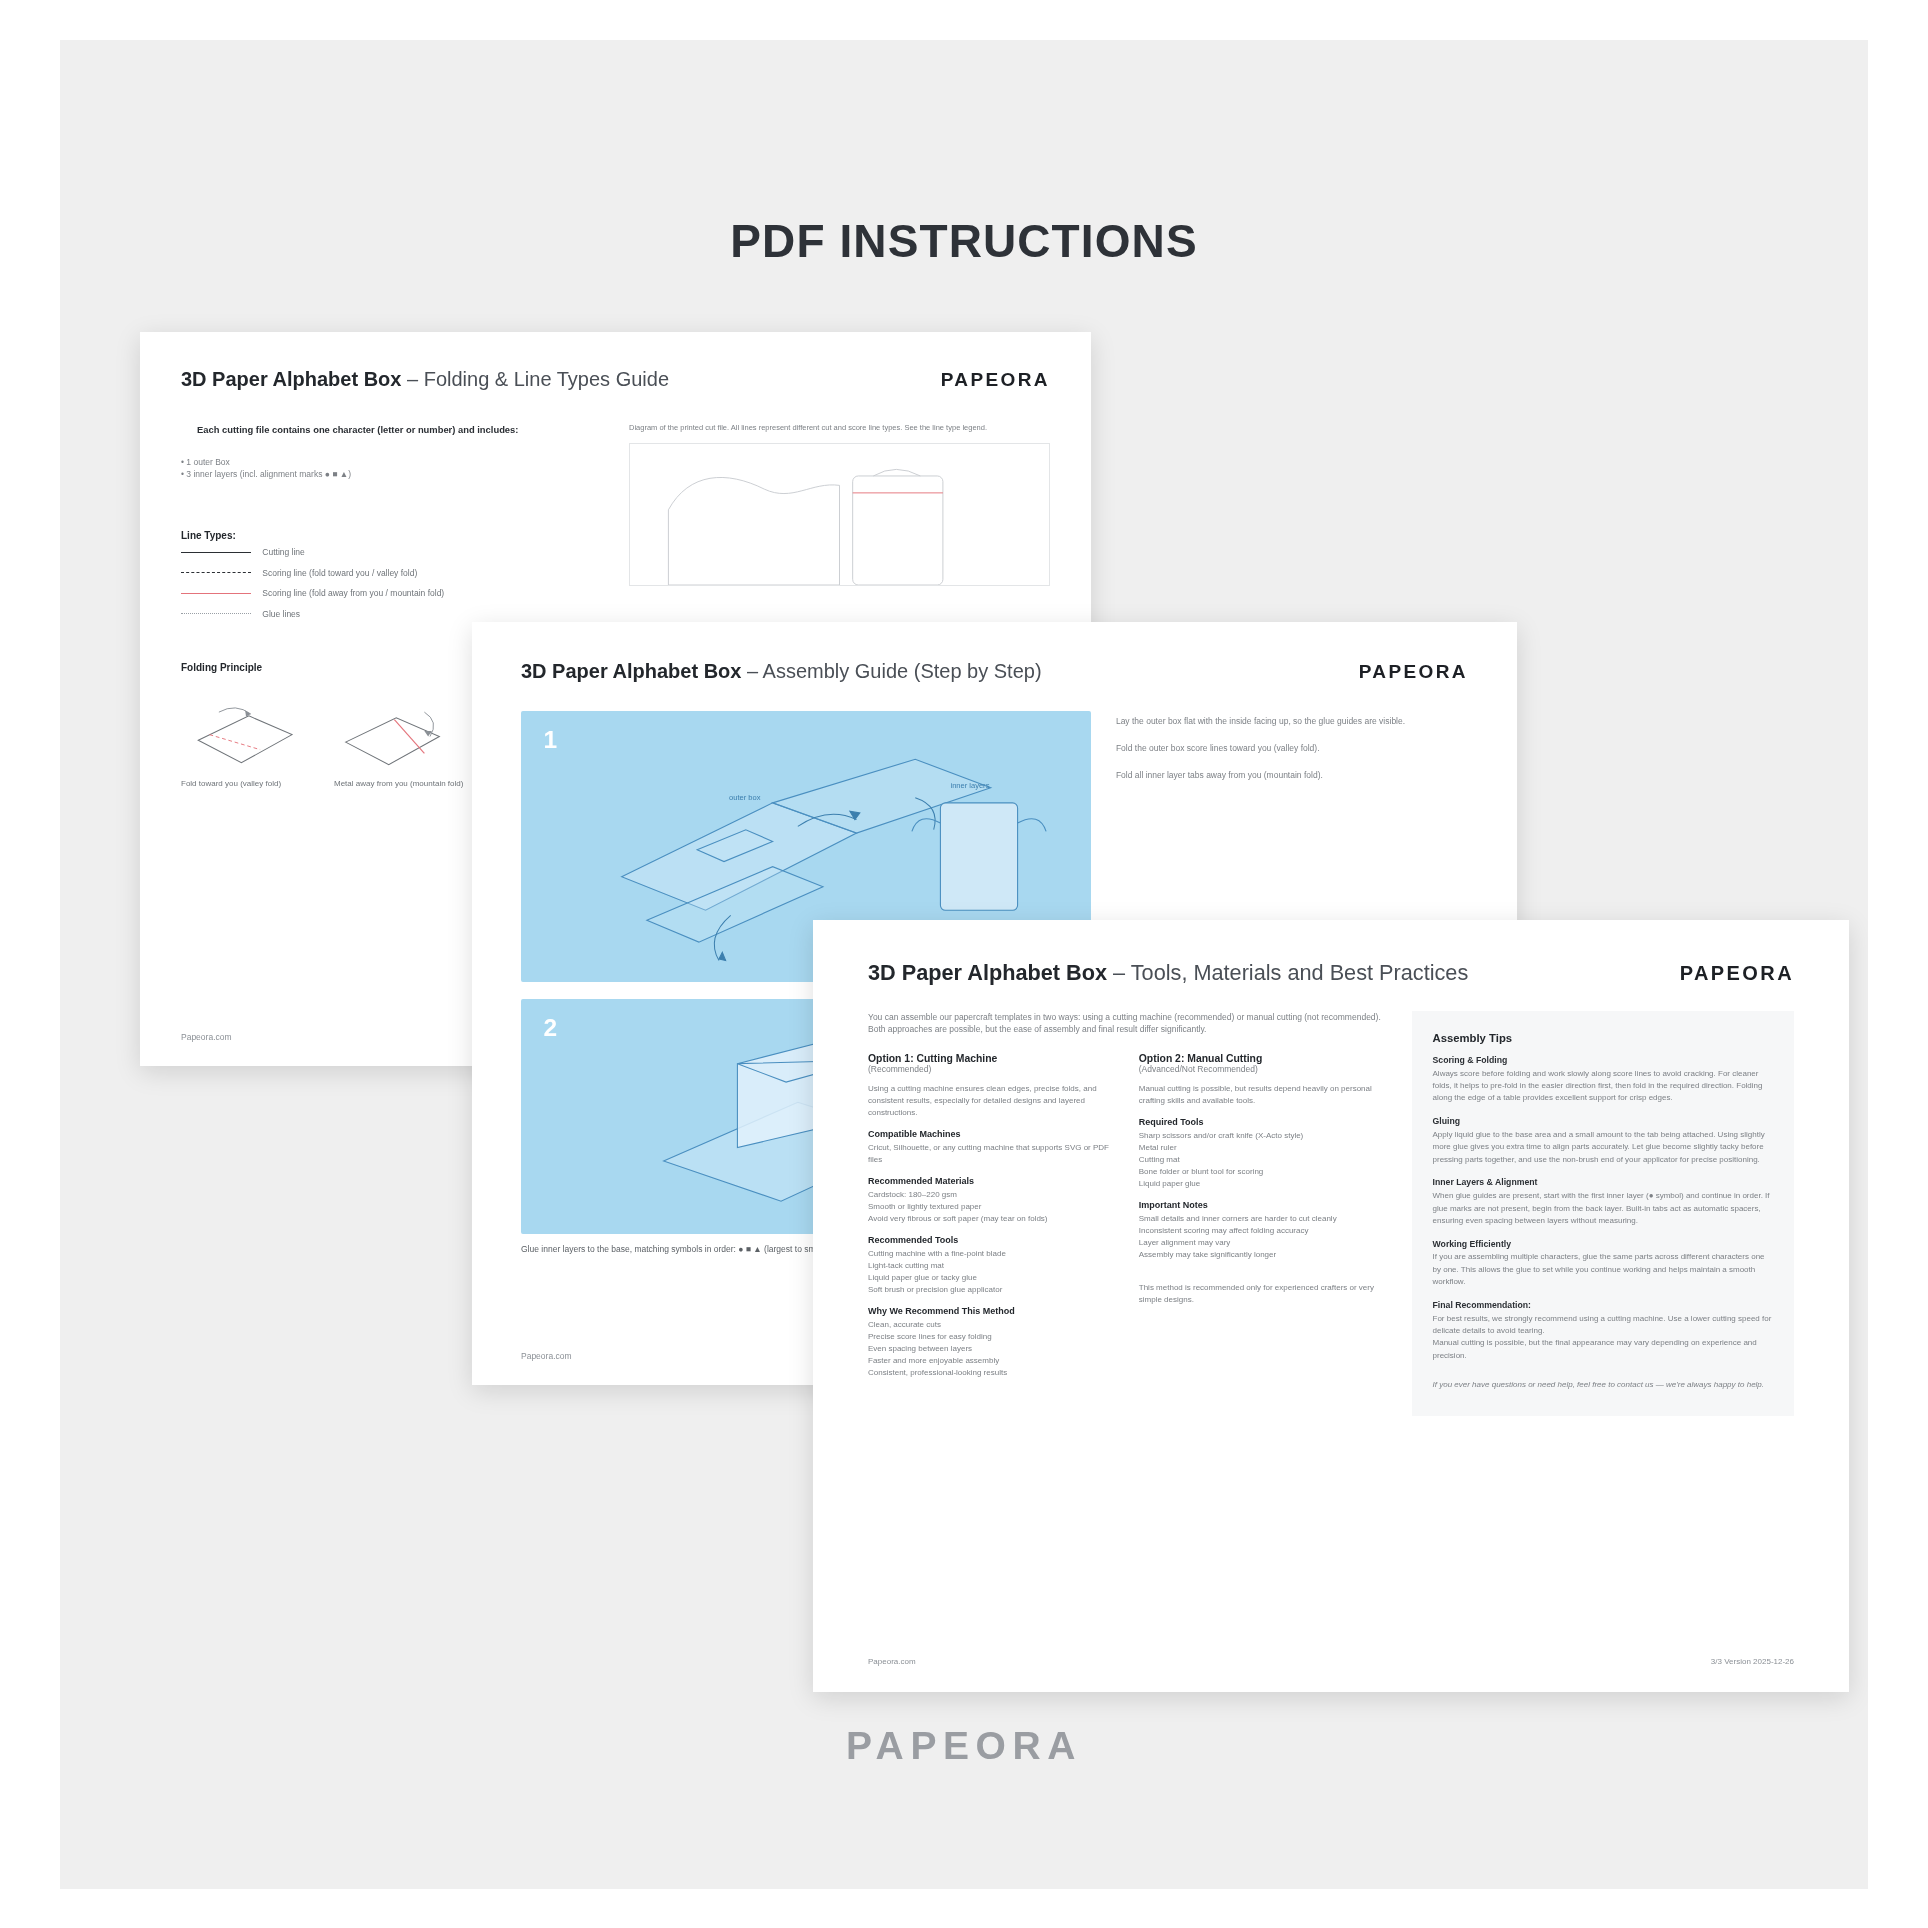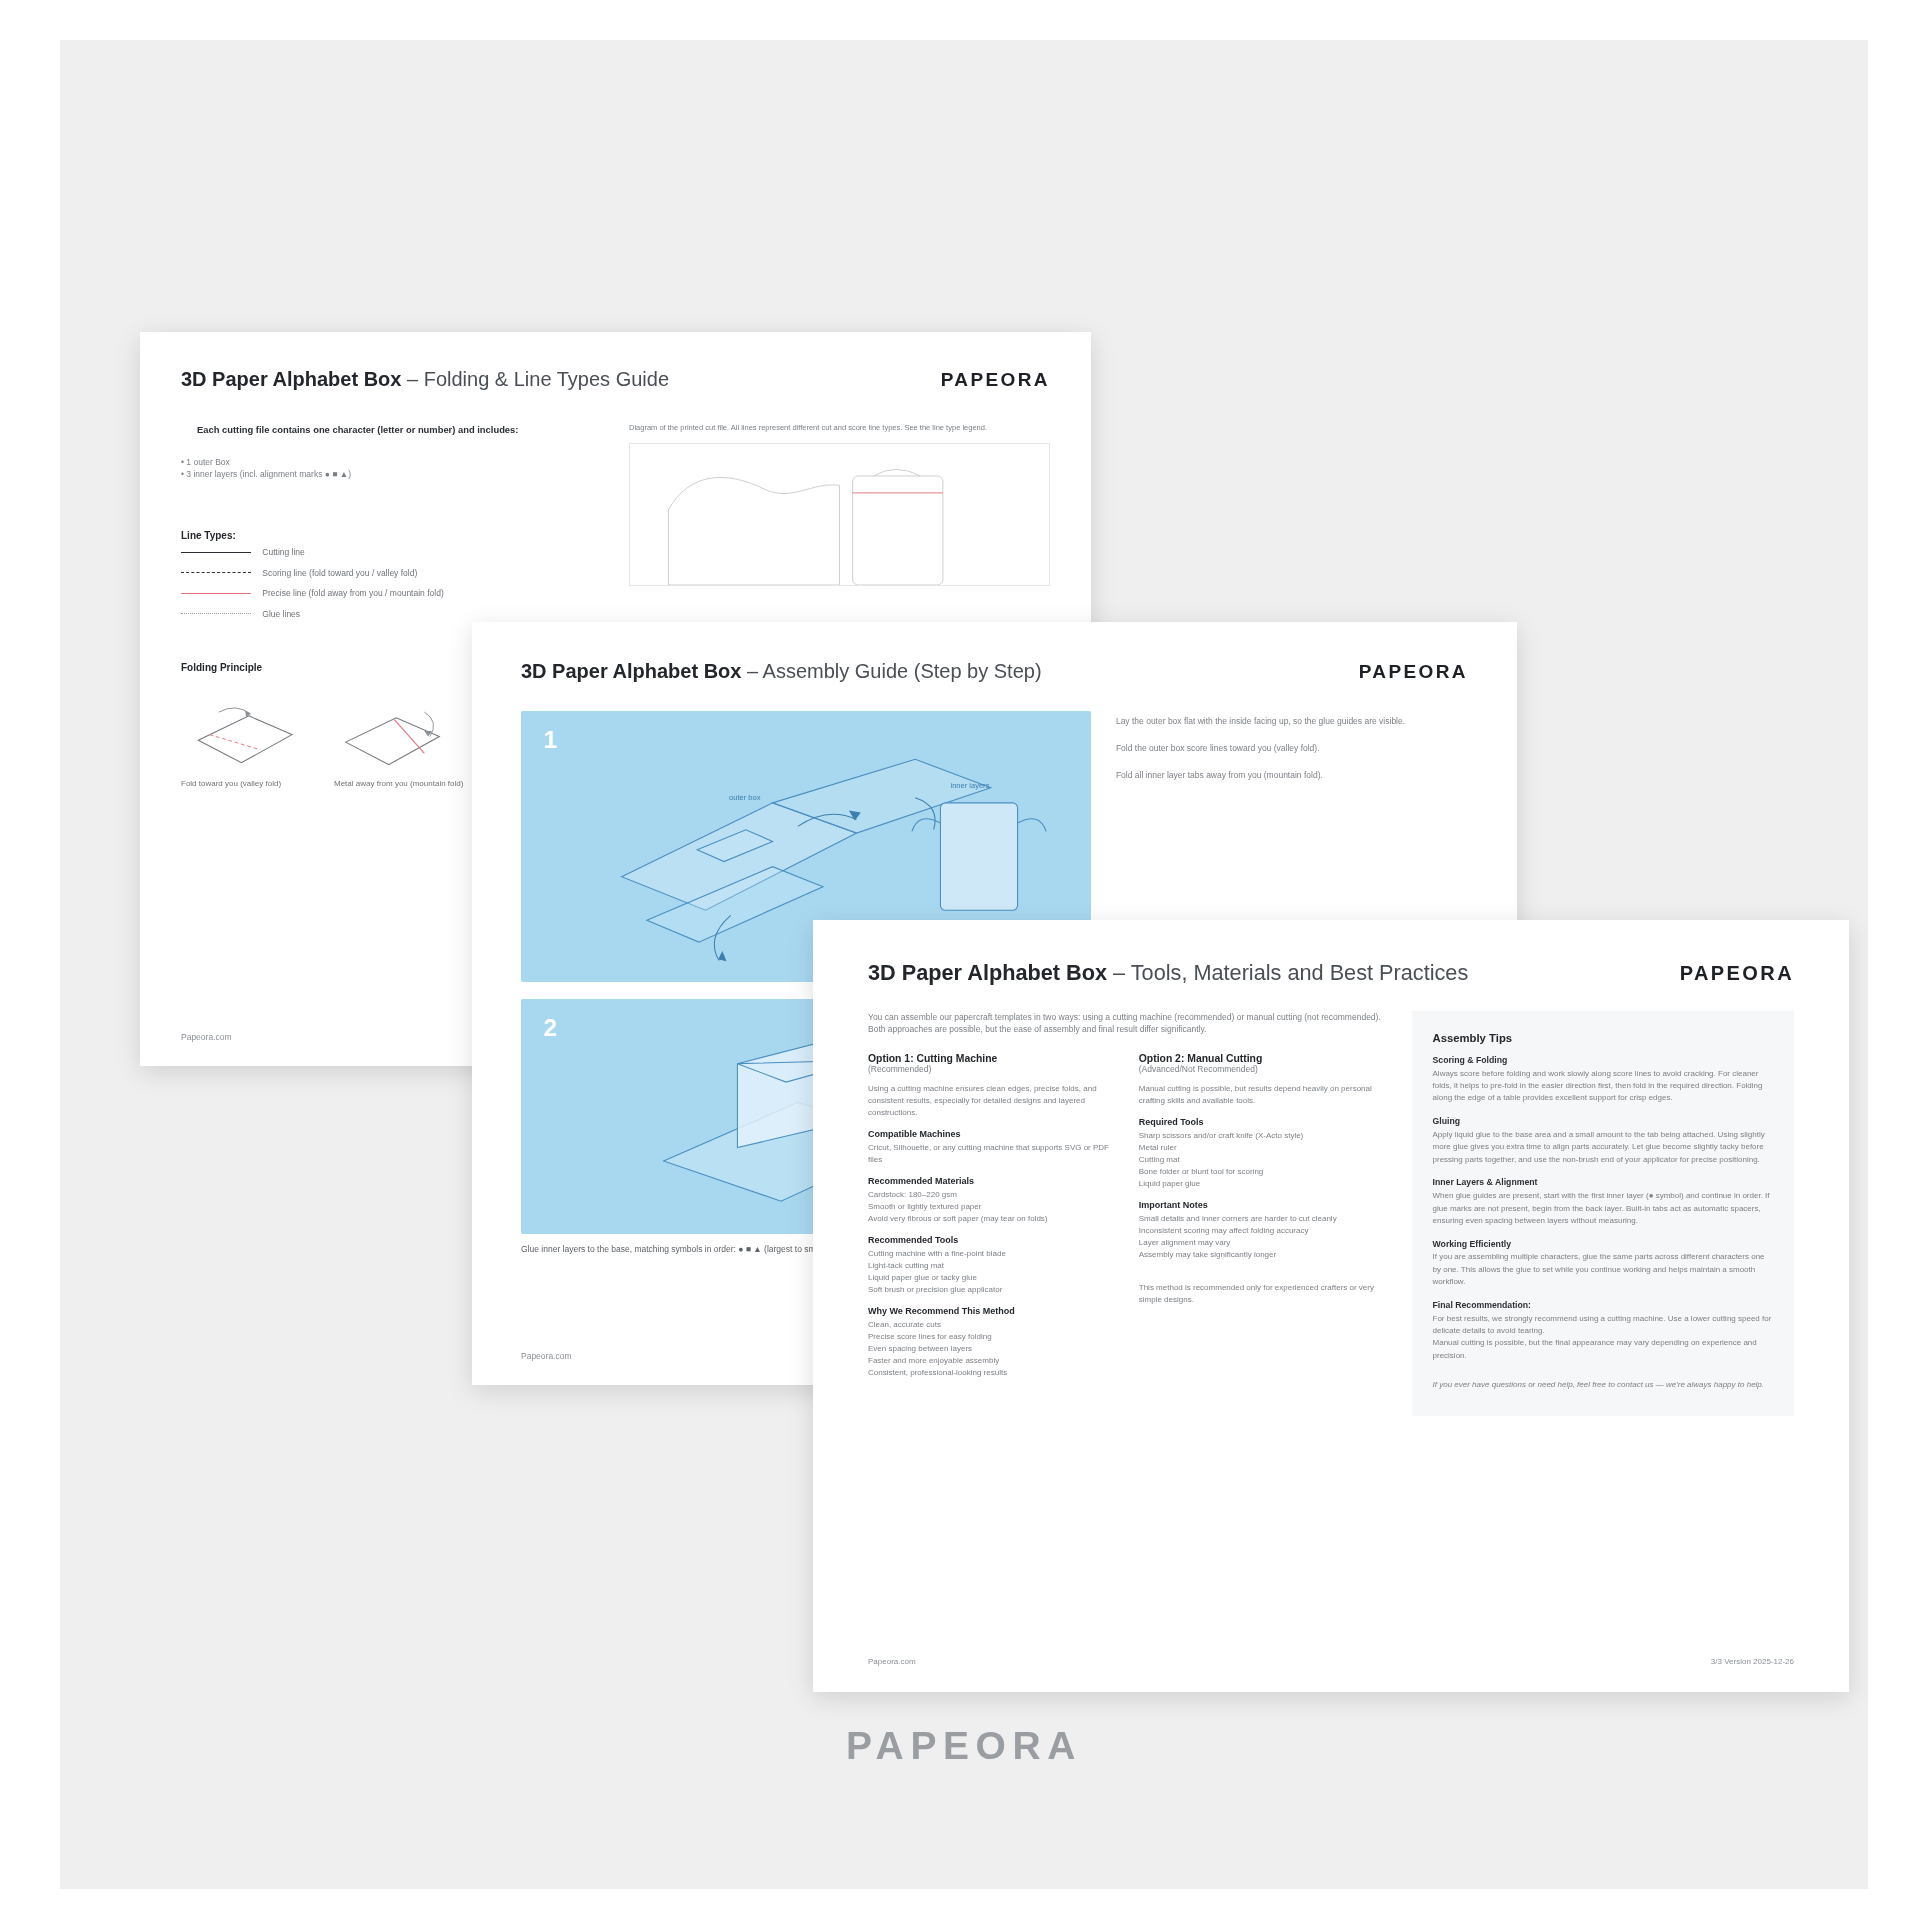--- a/index.html
+++ b/index.html
@@ -159,20 +159,21 @@
   .tip-p { font-size: 8px; color: #7d8186; line-height: 1.55; margin-top: 2.8px; }
   .tip-note { font-size: 8px; color: #7d8186; line-height: 1.55; margin-top: 17px; font-style: italic; }
   .foot3 { position: absolute; left: 55px; right: 55px; bottom: 26px; display: flex; justify-content: space-between; font-size: 8px; color: #8b9096; }
   .foot3 .rt span { }
 </style>
 </head>
 <body>
 
 <div class="stage">
 
+  <div class="main-title">PDF INSTRUCTIONS</div>
 
   <div class="sheet" id="sheet1">
     <div class="inner">
       <div class="sheet-head">
         <div class="sheet-title">
           <b>3D Paper Alphabet Box</b><span> – Folding &amp; Line Types Guide</span>
         </div>
         <div class="brand-mark">PAPEORA</div>
       </div>
 
@@ -190,21 +191,21 @@
             <div class="lt-row">
               <span class="lt-swatch"></span>
               <span class="lt-lab">Cutting line</span>
             </div>
             <div class="lt-row">
               <span class="lt-swatch dash"></span>
               <span class="lt-lab">Scoring line (fold toward you / valley fold)</span>
             </div>
             <div class="lt-row">
               <span class="lt-swatch red"></span>
-              <span class="lt-lab">Precise line (fold away from you / mountain fold)</span>
+              <span class="lt-lab">Scoring line (fold away from you / mountain fold)</span>
             </div>
             <div class="lt-row">
               <span class="lt-swatch dot"></span>
               <span class="lt-lab">Glue lines</span>
             </div>
           </div>
 
           <div style="margin-top:43px;">
             <div class="sec-h">Folding Principle</div>
             <div class="fold-figs">

